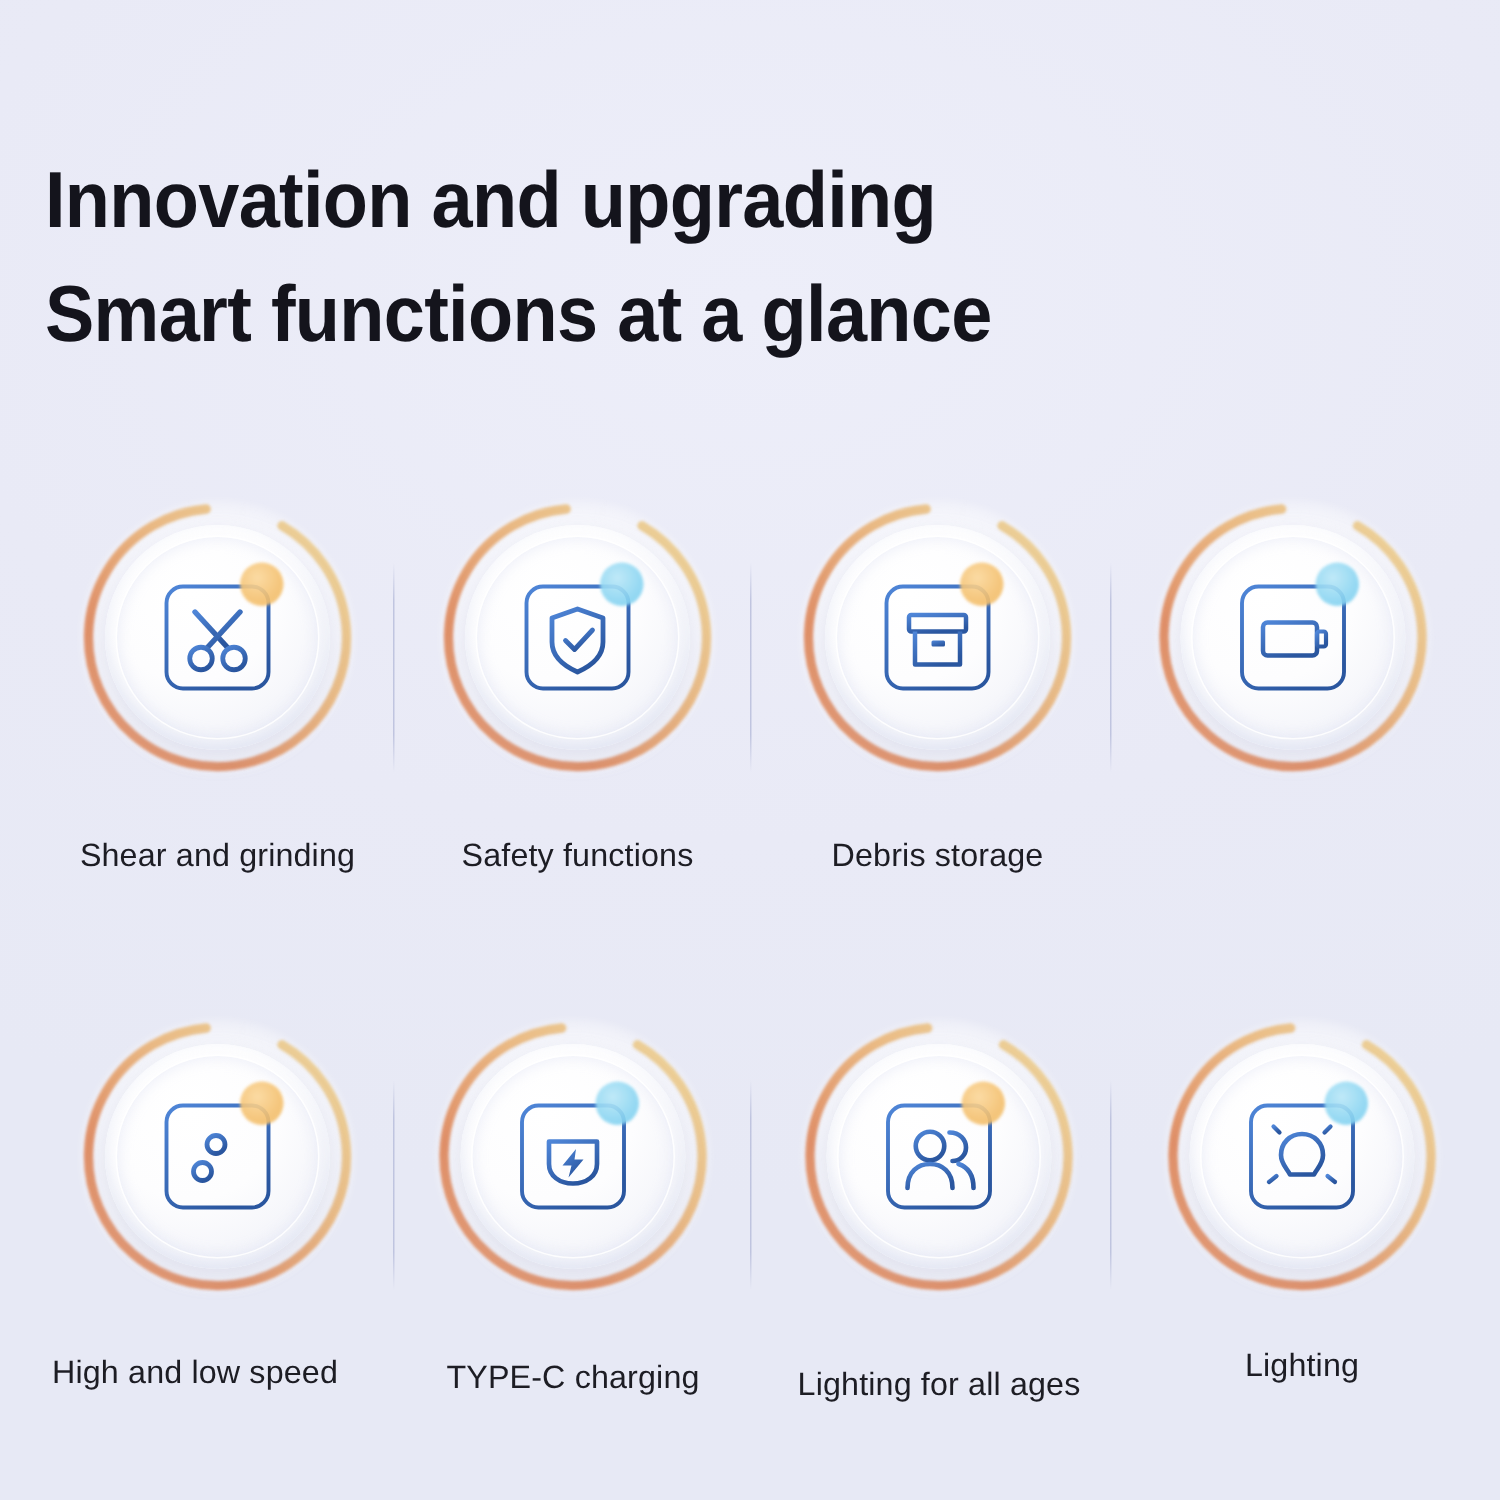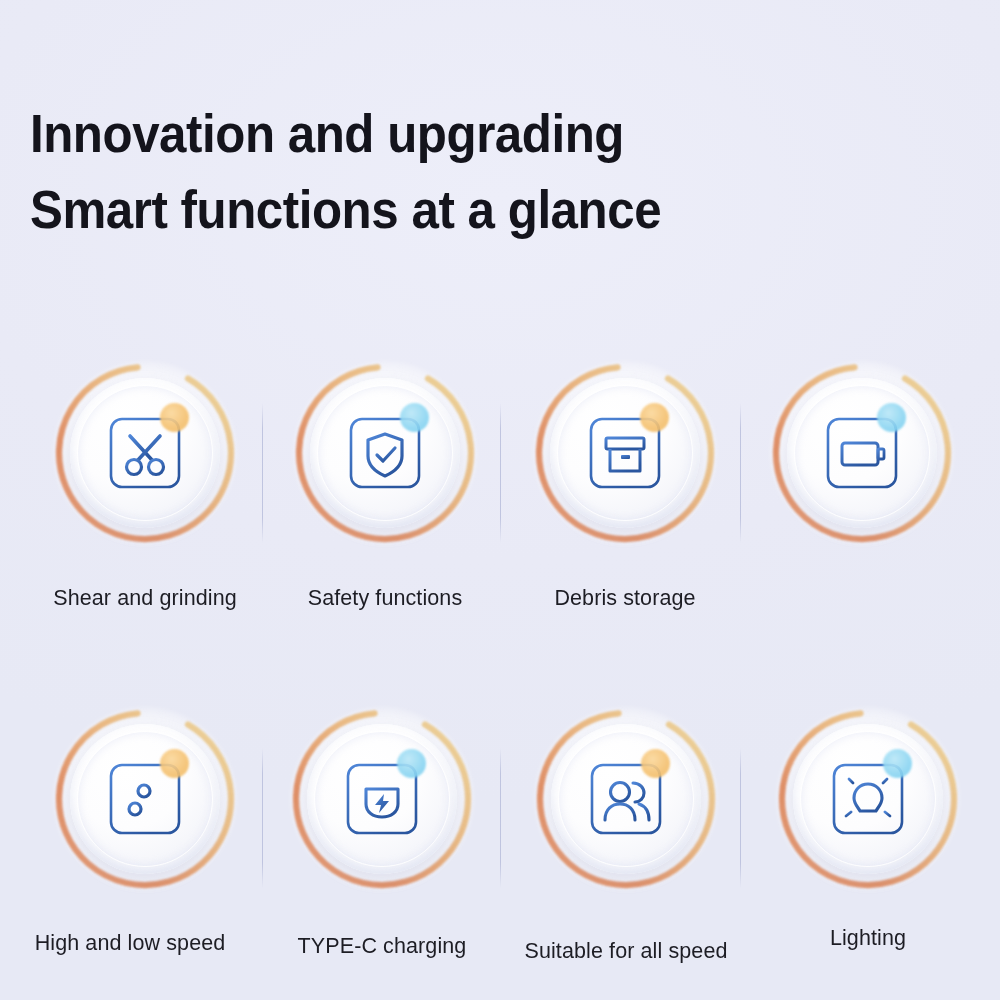--- a/index.html
+++ b/index.html
@@ -41,21 +41,20 @@
     transform-origin: left center;
   }
 
   
   .grid {
     position: absolute;
     left: 0;
     top: 0;
     width: 1000px;
     height: 788px;
-    margin-top: 28px;
   }
 
   .feature {
     position: absolute;
     width: 240px;
   }
 
   .badge-wrap {
     position: relative;
     width: 186px;
@@ -403,21 +402,21 @@
               </defs>
               <rect x="9" y="9" width="68" height="68" rx="11" ry="11" fill="none" stroke="url(#g1)" stroke-width="2.6"></rect>
               <circle cx="37" cy="36" r="9.5" fill="none" stroke="url(#g1)" stroke-width="3.1"></circle>
               <path d="M22 64 C22 53 29 48 37 48 C45 48 52 53 52 64" fill="none" stroke="url(#g1)" stroke-width="3.1" stroke-linecap="round"></path>
               <path d="M50 27 C57 27 61 32 61 37 C61 42 57 46 52 46" fill="none" stroke="url(#g1)" stroke-width="3.1" stroke-linecap="round"></path>
               <path d="M56 48 C62 50 66 55 66 64" fill="none" stroke="url(#g1)" stroke-width="3.1" stroke-linecap="round"></path>
             </svg></div>
           <div class="badge-dot orange"></div>
         </div>
       </div>
-      <div class="feature-label" style="position: absolute; left: 506px; top: 911px; width: 240px;">Suitable for all speed</div>
+      <div class="feature-label" style="position: absolute; left: 506px; top: 911px; width: 240px;">Lighting for all ages</div>
       <div class="feature" style="left: 748px; top: 678px;">
         <div class="badge-wrap">
           <div class="badge-glow"></div>
           <div class="badge-ring"><svg width="186" height="186" viewBox="0 0 186 186">
               <defs>
                 <linearGradient id="ring7" x1="0" y1="1" x2="1" y2="0">
                   <stop offset="0%" stop-color="#e4996f"></stop>
                   <stop offset="28%" stop-color="#df8a60"></stop>
                   <stop offset="60%" stop-color="#e9b77e"></stop>
                   <stop offset="100%" stop-color="#ecd79a"></stop>

